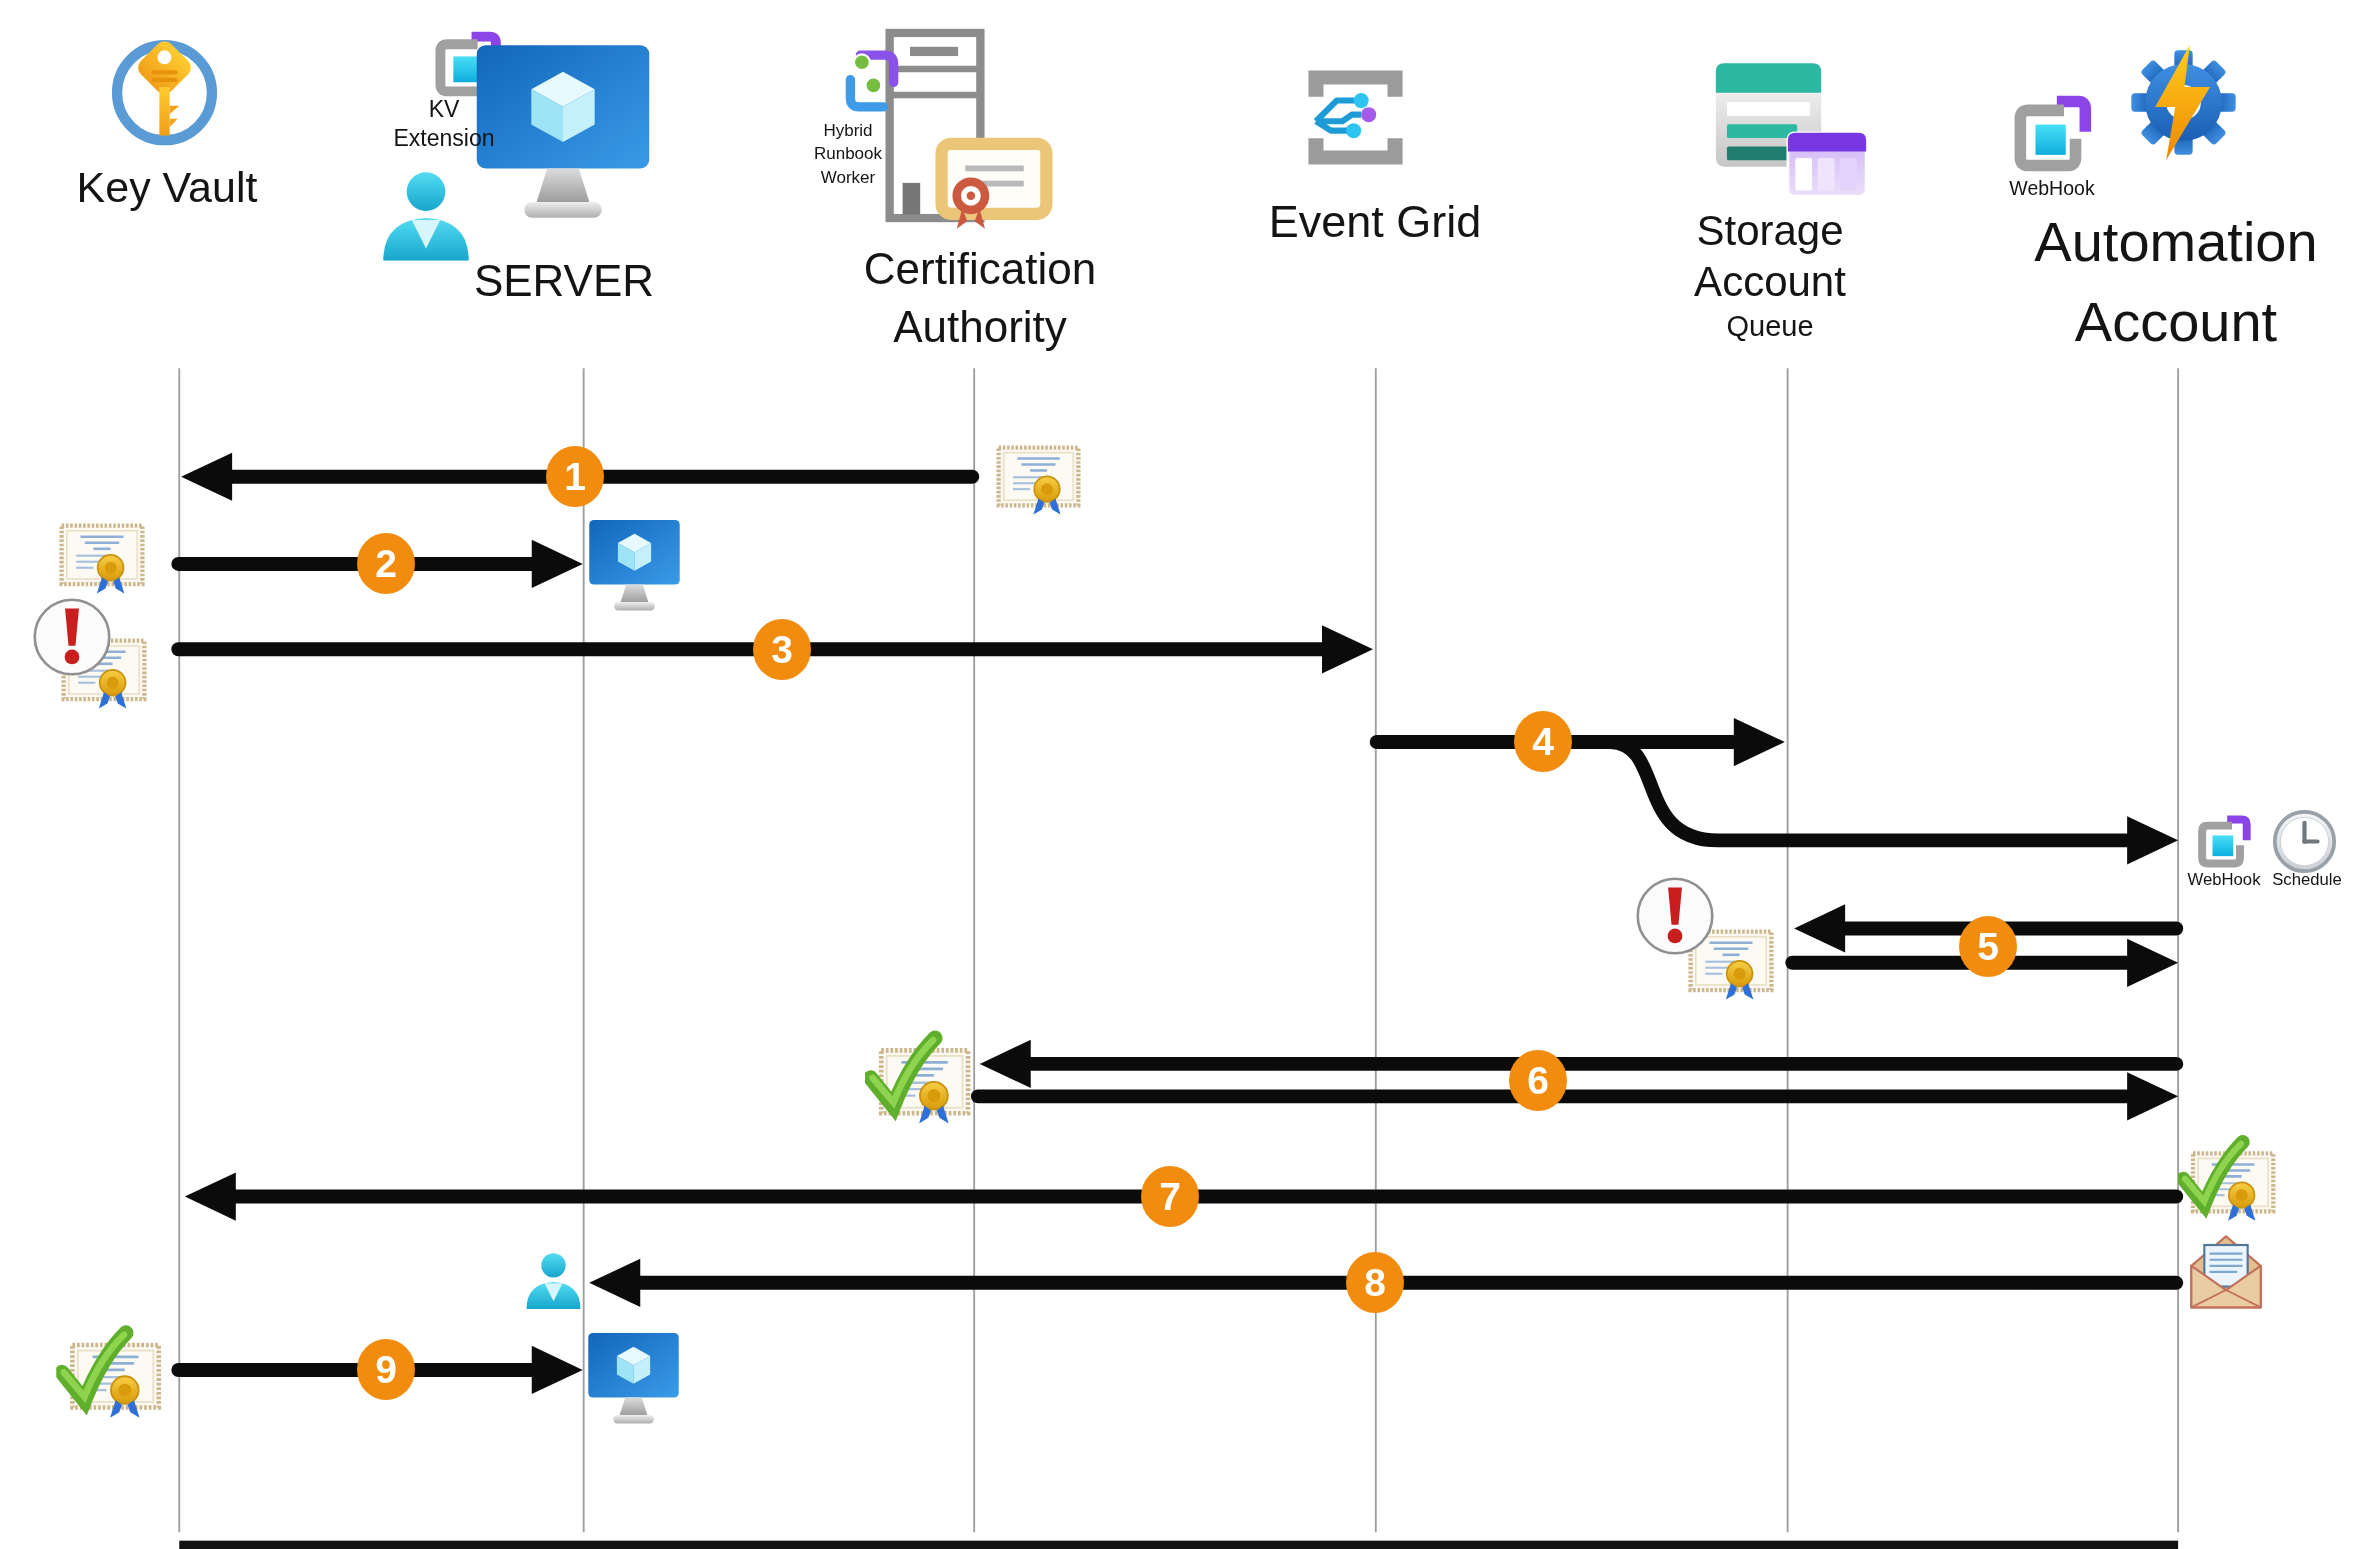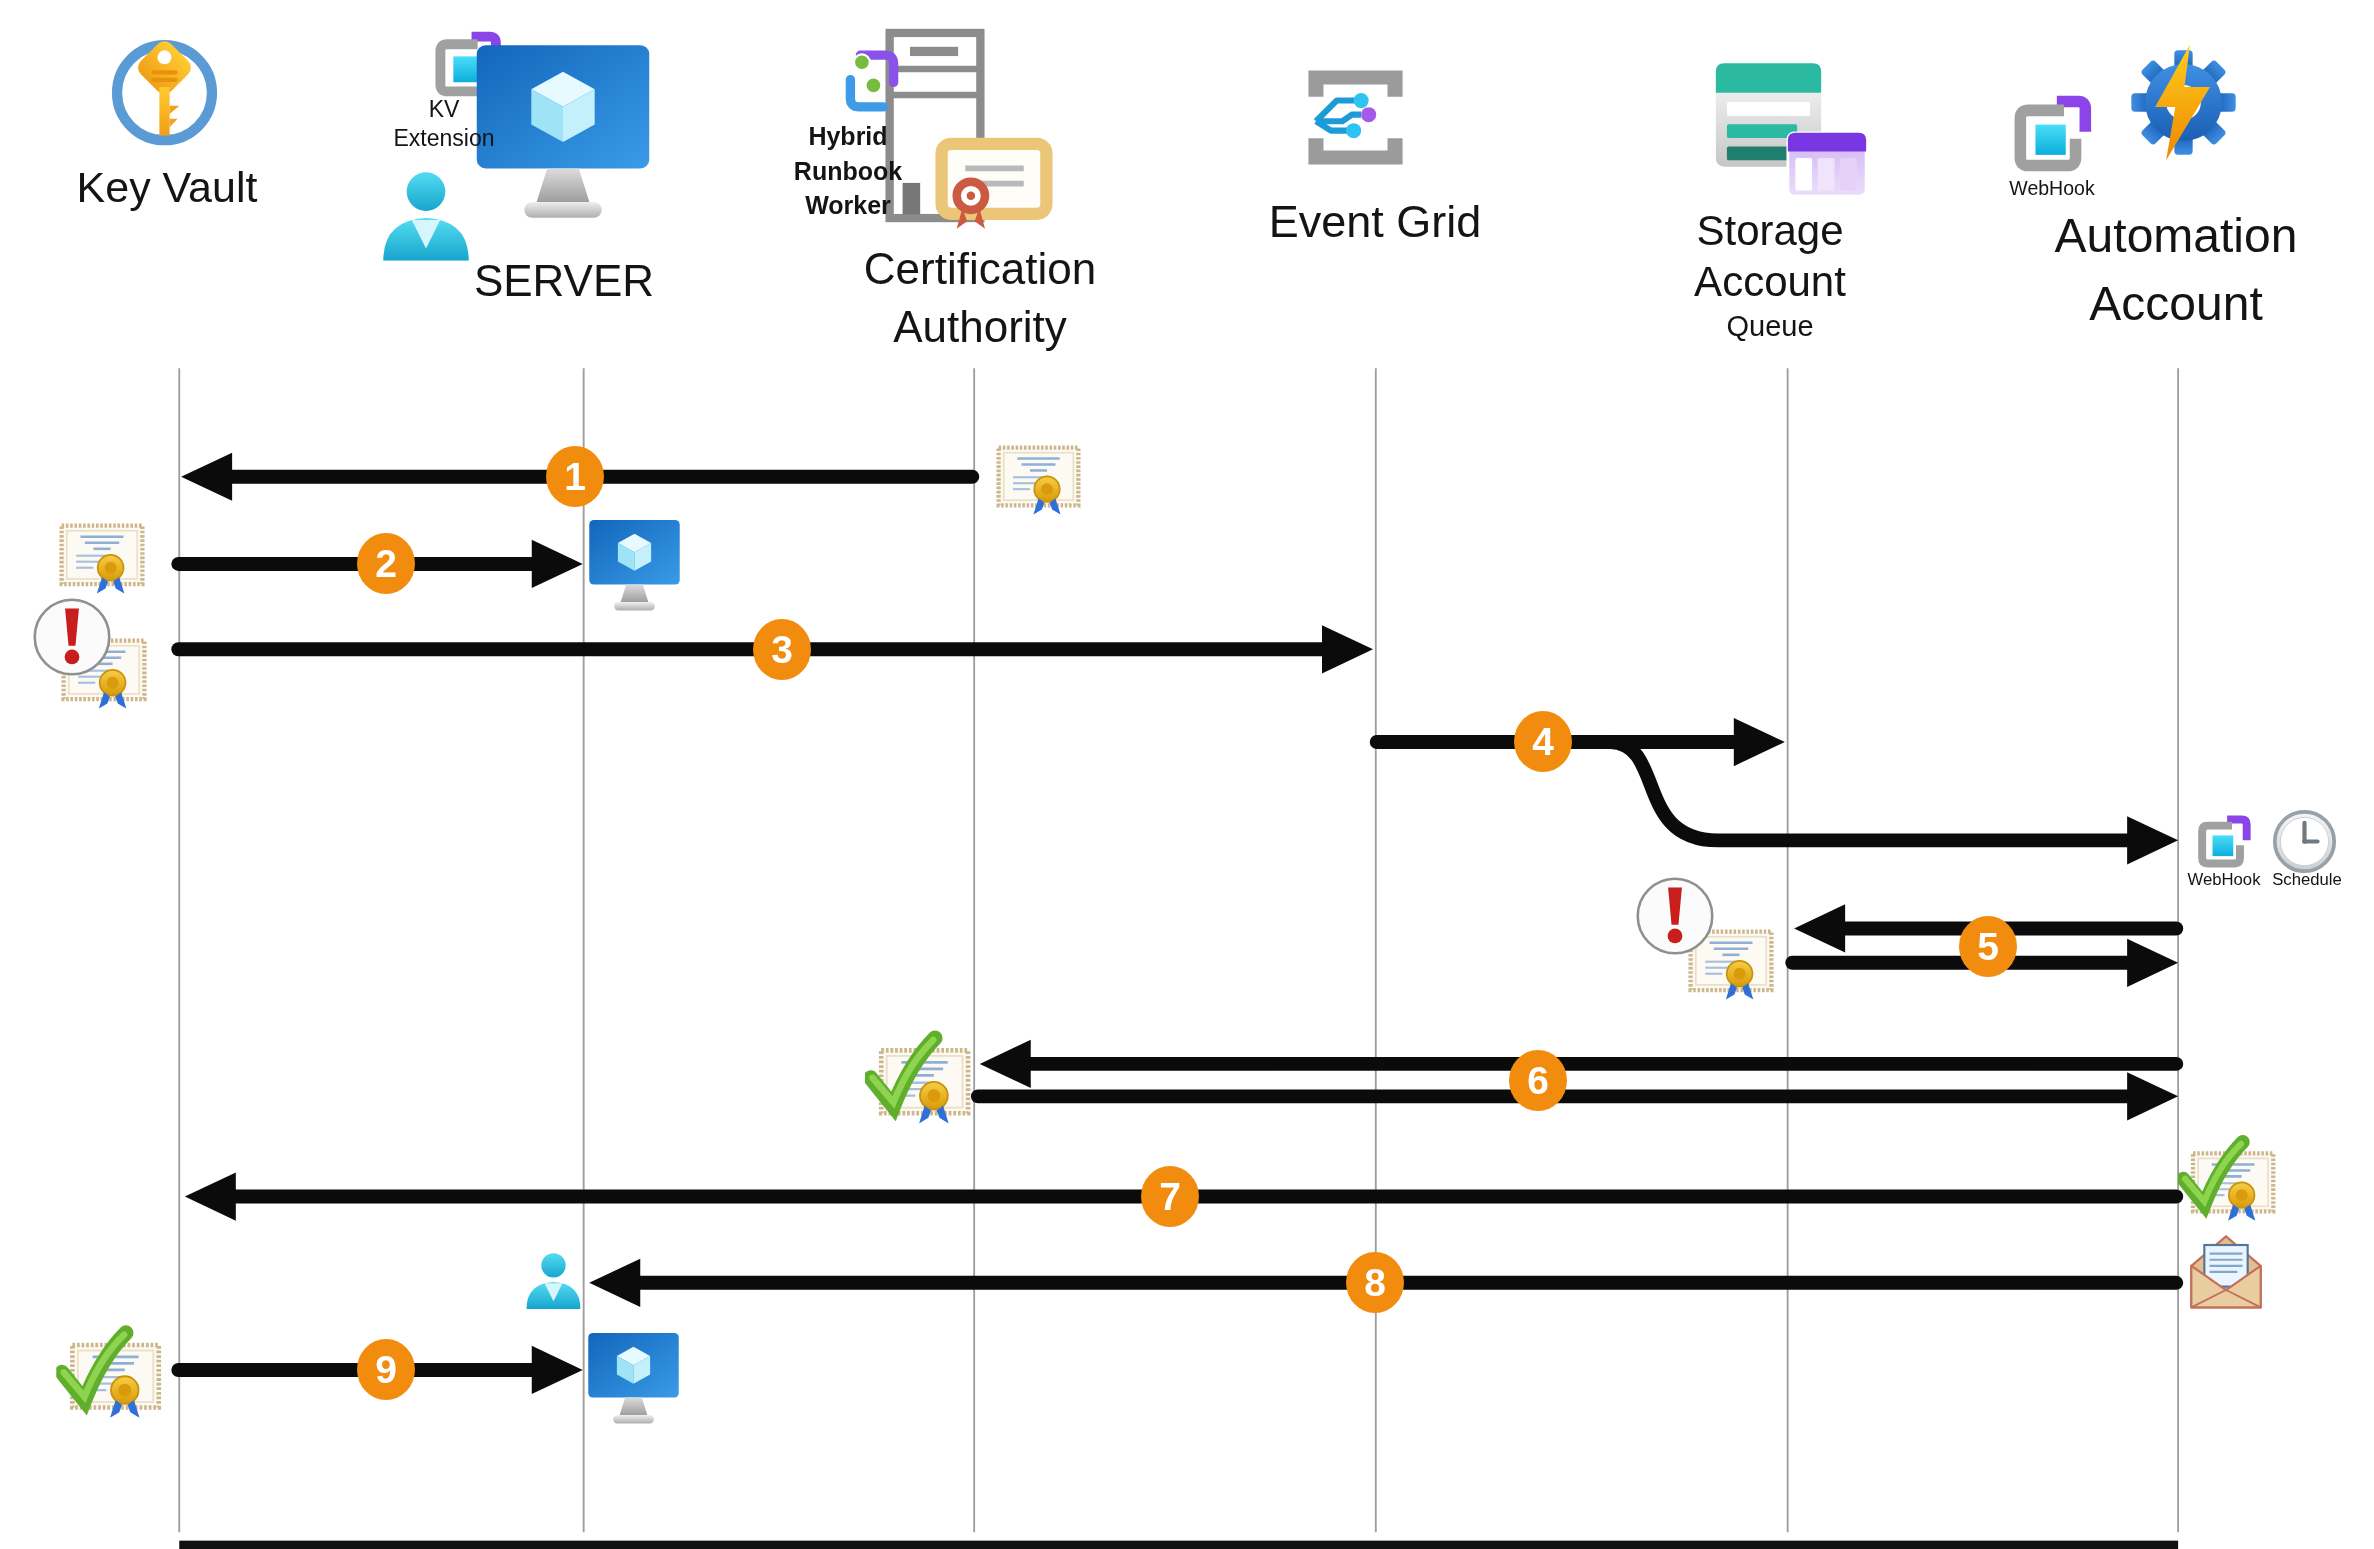--- a/index.html
+++ b/index.html
@@ -11,23 +11,23 @@
        white-space:nowrap;line-height:1.15;}
   .lbl-small{font-size:19.5px;}
   .badge{position:absolute;width:58px;height:61px;border-radius:50%;background:#F28C0E;
          color:#fff;font-size:39px;font-weight:bold;display:flex;align-items:center;
          justify-content:center;z-index:6;}
   .kv-title{font-size:43px;}
   .eg-title{font-size:45px;}
   .eg-sub{font-size:27px;line-height:1.42;}
   .st-title{font-size:42px;line-height:1.22;margin-top:8px;}
   .queue-lbl{font-size:29px;}
-  .auto-title{font-size:48px;line-height:1.42;}
+  .auto-title{font-size:56px;line-height:1.42;}
   .tiny{font-size:16.7px;}
-  .hrw{font-size:25px;line-height:1.38;font-weight:bold;}
+  .hrw{font-size:17px;line-height:1.38;}
   .ca-title{font-size:44px;line-height:1.32;}
   .srv-title{font-size:44px;margin-top:28px;}
   .kvext{font-size:23px;line-height:1.28;}
 </style>
 </head>
 <body>
 
 <div class="canvas">
 
   <svg width="0" height="0" style="position:absolute">

